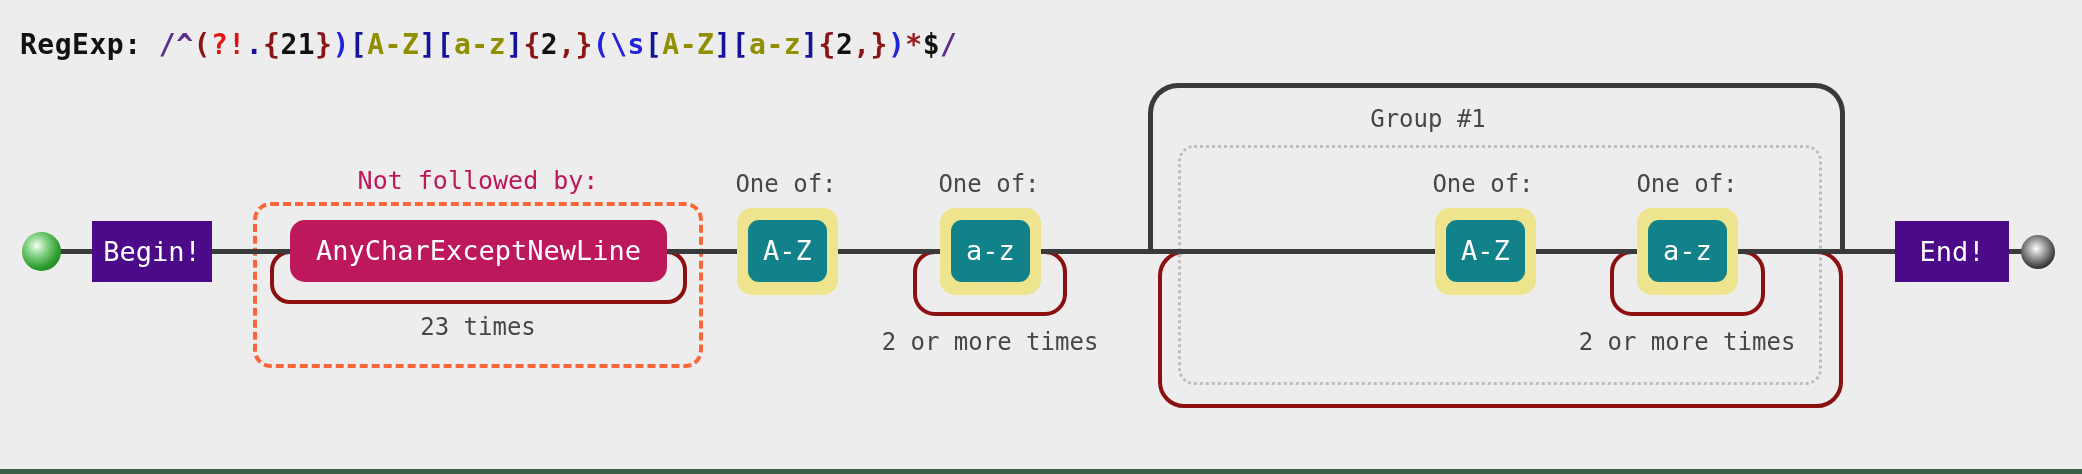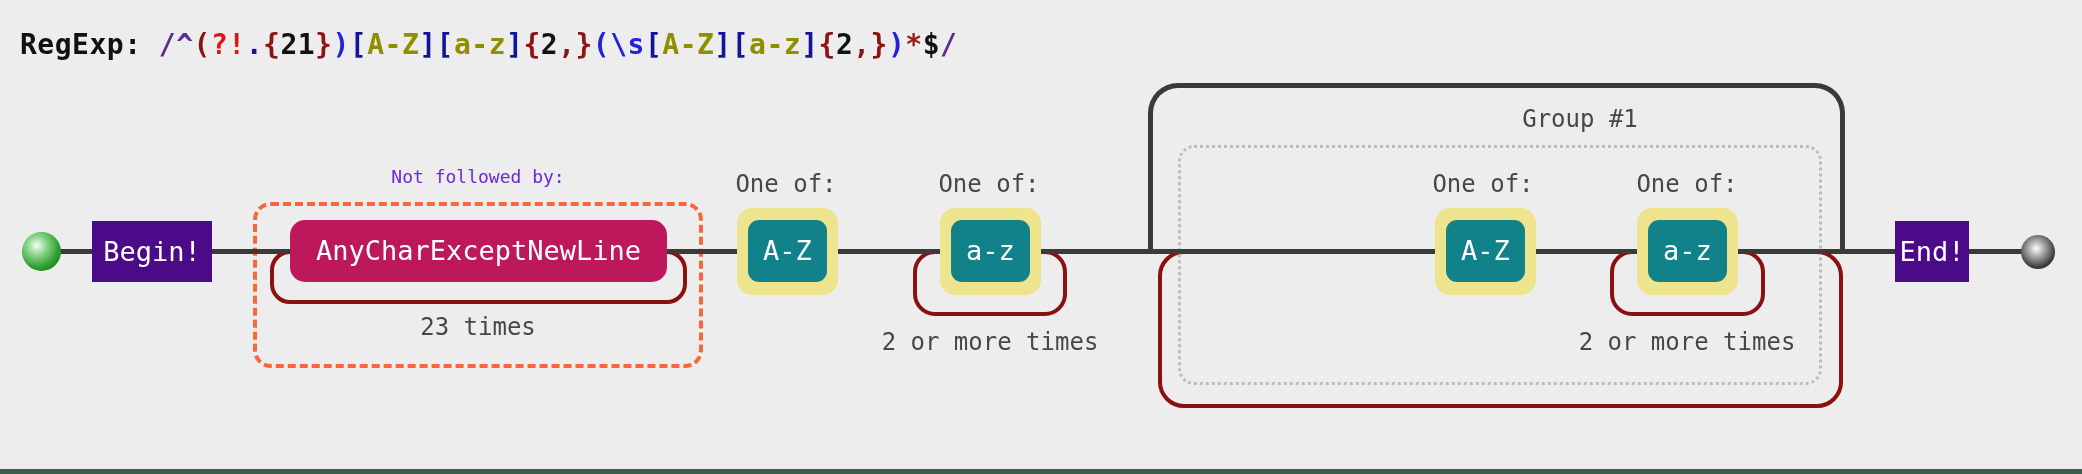--- a/index.html
+++ b/index.html
@@ -40,46 +40,46 @@
     background:radial-gradient(circle at 38% 35%, #F4FFF4 0%, #8AD48A 28%, #2E9E2E 62%, #117011 100%);
   }
   .end-ball{
     left:2021px;top:235px;width:34px;height:34px;border-radius:50%;z-index:3;
     background:radial-gradient(circle at 45% 40%, #FFFFFF 0%, #A0A0A0 32%, #3A3A3A 68%, #141414 100%);
   }
   
   .node{color:#FFFFFF;font-size:27px;text-align:center;z-index:3;}
   .anchor-node{background:#4B0A87;top:221px;height:61px;line-height:61px;}
   .begin-node{left:92px;width:120px;}
-  .end-node{left:1895px;width:74px;}
+  .end-node{left:1895px;width:114px;}
   .green-node{background:#be185d;top:220px;height:62px;line-height:62px;border-radius:15px;}
   .anychar-node{left:290px;width:377px;}
   .whitespace-node{left:1198px;width:200px;border-radius:13px;}
   .halo{background:#EDE48D;top:208px;width:101px;height:87px;border-radius:15px;z-index:3;}
   .halo-1{left:737px;}.halo-2{left:940px;}.halo-3{left:1435px;}.halo-4{left:1637px;}
   .cc-node{
     background:#11828A;top:220px;width:79px;height:62px;line-height:62px;
     border-radius:11px;z-index:4;
   }
   .cc-1{left:748px;}.cc-2{left:951px;}.cc-3{left:1446px;}.cc-4{left:1648px;}
   
   .lbl{
     color:#474747;font-size:24px;white-space:nowrap;z-index:5;
     transform:translateX(-50%);
   }
-  .lookahead-title{left:478px;top:166px;color:#6d28d9;font-size:18px;}
+  .lookahead-title{left:478px;top:166px;color:#be185d;font-size:25px;}
   .lbl-21{left:478px;top:313px;}
   .oneof-1{left:786px;top:170px;}
   .oneof-2{left:989px;top:170px;}
   .oneof-3{left:1483px;top:170px;}
   .oneof-4{left:1687px;top:170px;}
   .more-1{left:990px;top:328px;}
   .more-2{left:1687px;top:328px;}
   .more-0{left:1500px;top:419px;}
-  .group-title{left:1580px;top:105px;}
+  .group-title{left:1428px;top:105px;}
   
   .bottom-bar{left:0;top:469px;width:2082px;height:5px;background:#3A5F46;z-index:6;}
 </style>
 </head>
 <body>
 
 <div id="canvas">
 
   <div id="regex-header" class="abs"><span style="color: rgb(17, 17, 17);">RegExp: </span><span style="color: rgb(94, 45, 142);">/</span><span style="color: rgb(94, 45, 142);">^</span><span style="color: rgb(139, 21, 21);">(</span><span style="color: rgb(224, 20, 20);">?!</span><span style="color: rgb(20, 20, 155);">.</span><span style="color: rgb(139, 21, 21);">{</span><span style="color: rgb(17, 17, 17);">21</span><span style="color: rgb(139, 21, 21);">}</span><span style="color: rgb(34, 34, 221);">)</span><span style="color: rgb(20, 20, 155);">[</span><span style="color: rgb(143, 143, 0);">A-Z</span><span style="color: rgb(20, 20, 155);">]</span><span style="color: rgb(20, 20, 155);">[</span><span style="color: rgb(143, 143, 0);">a-z</span><span style="color: rgb(20, 20, 155);">]</span><span style="color: rgb(139, 21, 21);">{</span><span style="color: rgb(17, 17, 17);">2</span><span style="color: rgb(139, 21, 21);">,</span><span style="color: rgb(139, 21, 21);">}</span><span style="color: rgb(34, 34, 221);">(</span><span style="color: rgb(34, 34, 221);">\s</span><span style="color: rgb(20, 20, 155);">[</span><span style="color: rgb(143, 143, 0);">A-Z</span><span style="color: rgb(20, 20, 155);">]</span><span style="color: rgb(20, 20, 155);">[</span><span style="color: rgb(143, 143, 0);">a-z</span><span style="color: rgb(20, 20, 155);">]</span><span style="color: rgb(139, 21, 21);">{</span><span style="color: rgb(17, 17, 17);">2</span><span style="color: rgb(139, 21, 21);">,</span><span style="color: rgb(139, 21, 21);">}</span><span style="color: rgb(34, 34, 221);">)</span><span style="color: rgb(155, 27, 27);">*</span><span style="color: rgb(17, 17, 17);">$</span><span style="color: rgb(94, 45, 142);">/</span></div>
 

